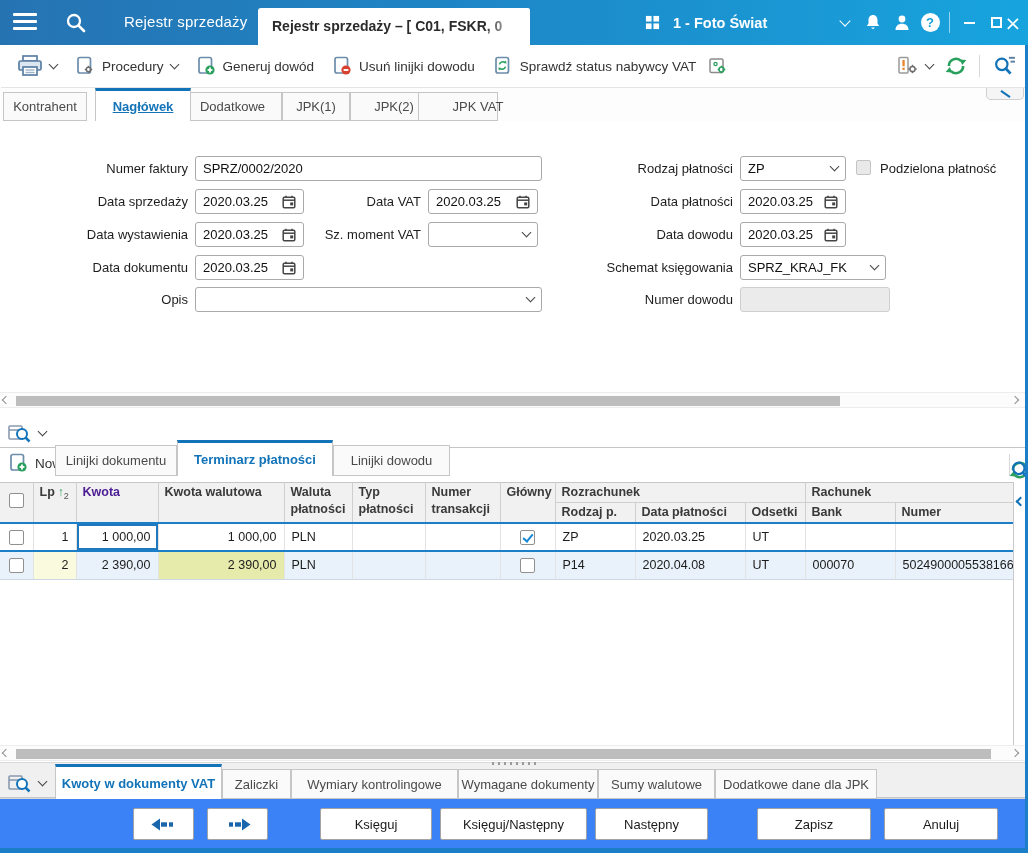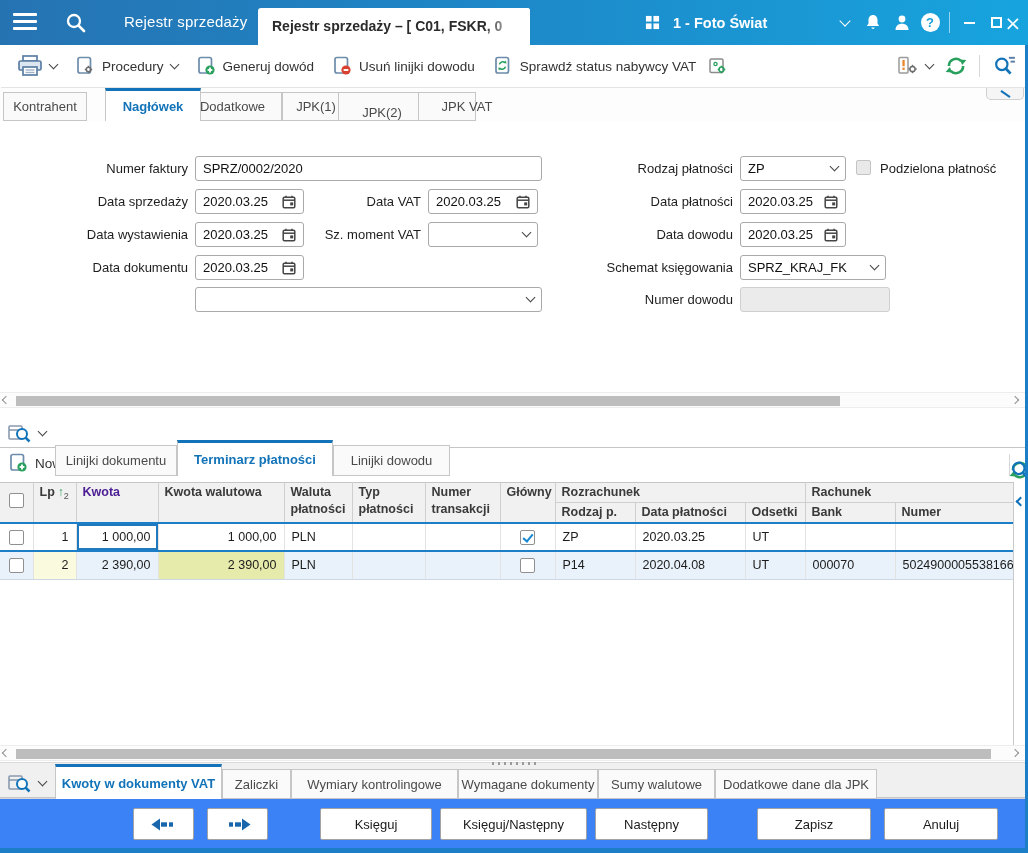--- a/index.html
+++ b/index.html
@@ -288,33 +288,33 @@
     </div>
   </div>
   <div class="panel-handle">
       <i></i>
     </div>
 
   <div class="tabstrip main-tabs">
     <div class="tab" style="left:3px;width:84px;">
         <span>Kontrahent</span>
       </div>
-    <div class="tab active" style="left:105px;width:96px;">
+    <div class="tab active" style="left:95px;width:96px;text-decoration:underline;">
         <span>Nagłówek</span>
       </div>
     <div class="tab" style="left:183px;width:99px;">
         <span>Dodatkowe</span>
       </div>
     <div class="tab" style="left:282px;width:68px;">
         <span>JPK(1)</span>
       </div>
-    <div class="tab" style="left:338px;width:88px;align-items:flex-end;">
+    <div class="tab" style="left:350px;width:88px;">
         <span>JPK(2)</span>
       </div>
-    <div class="tab" style="left:418px;width:58px;padding-left:40px;">
+    <div class="tab" style="left:418px;width:80px;padding-left:40px;">
         <span>JPK VAT</span>
       </div>
   </div>
 
   <div class="form-panel">
     <div class="lbl" style="left:20px;top:35px;width:168px;">Numer faktury</div>
     <div class="box" style="left:195px;top:35px;width:347px;">
       <input value="SPRZ/0002/2020" style="">
     </div>
 
@@ -363,20 +363,21 @@
       <span class="val">2020.03.25</span>
       <svg width="14" height="14" viewBox="0 0 14 14">
           <rect x="1.2" y="2.2" width="11.6" height="10.6" rx="1.2" fill="none" stroke="#454545" stroke-width="1.5"></rect>
           <line x1="1.2" y1="5.2" x2="12.8" y2="5.2" stroke="#454545" stroke-width="1.5"></line>
           <rect x="8.2" y="7.4" width="3" height="3" fill="#454545"></rect>
           <line x1="4" y1="0.8" x2="4" y2="2.6" stroke="#454545" stroke-width="1.5"></line>
           <line x1="10" y1="0.8" x2="10" y2="2.6" stroke="#454545" stroke-width="1.5"></line>
         </svg>
     </div>
 
+    <div class="lbl" style="left:20px;top:166px;width:168px;">Opis</div>
     <div class="box" style="left:195px;top:166px;width:347px;">
       <span class="val"></span>
       <i class="chev"></i>
     </div>
 
     <div class="lbl" style="left:553px;top:35px;width:180px;">Rodzaj płatności</div>
     <div class="box" style="left:740px;top:35px;width:106px;">
       <span class="val">ZP</span>
       <i class="chev"></i>
     </div>

